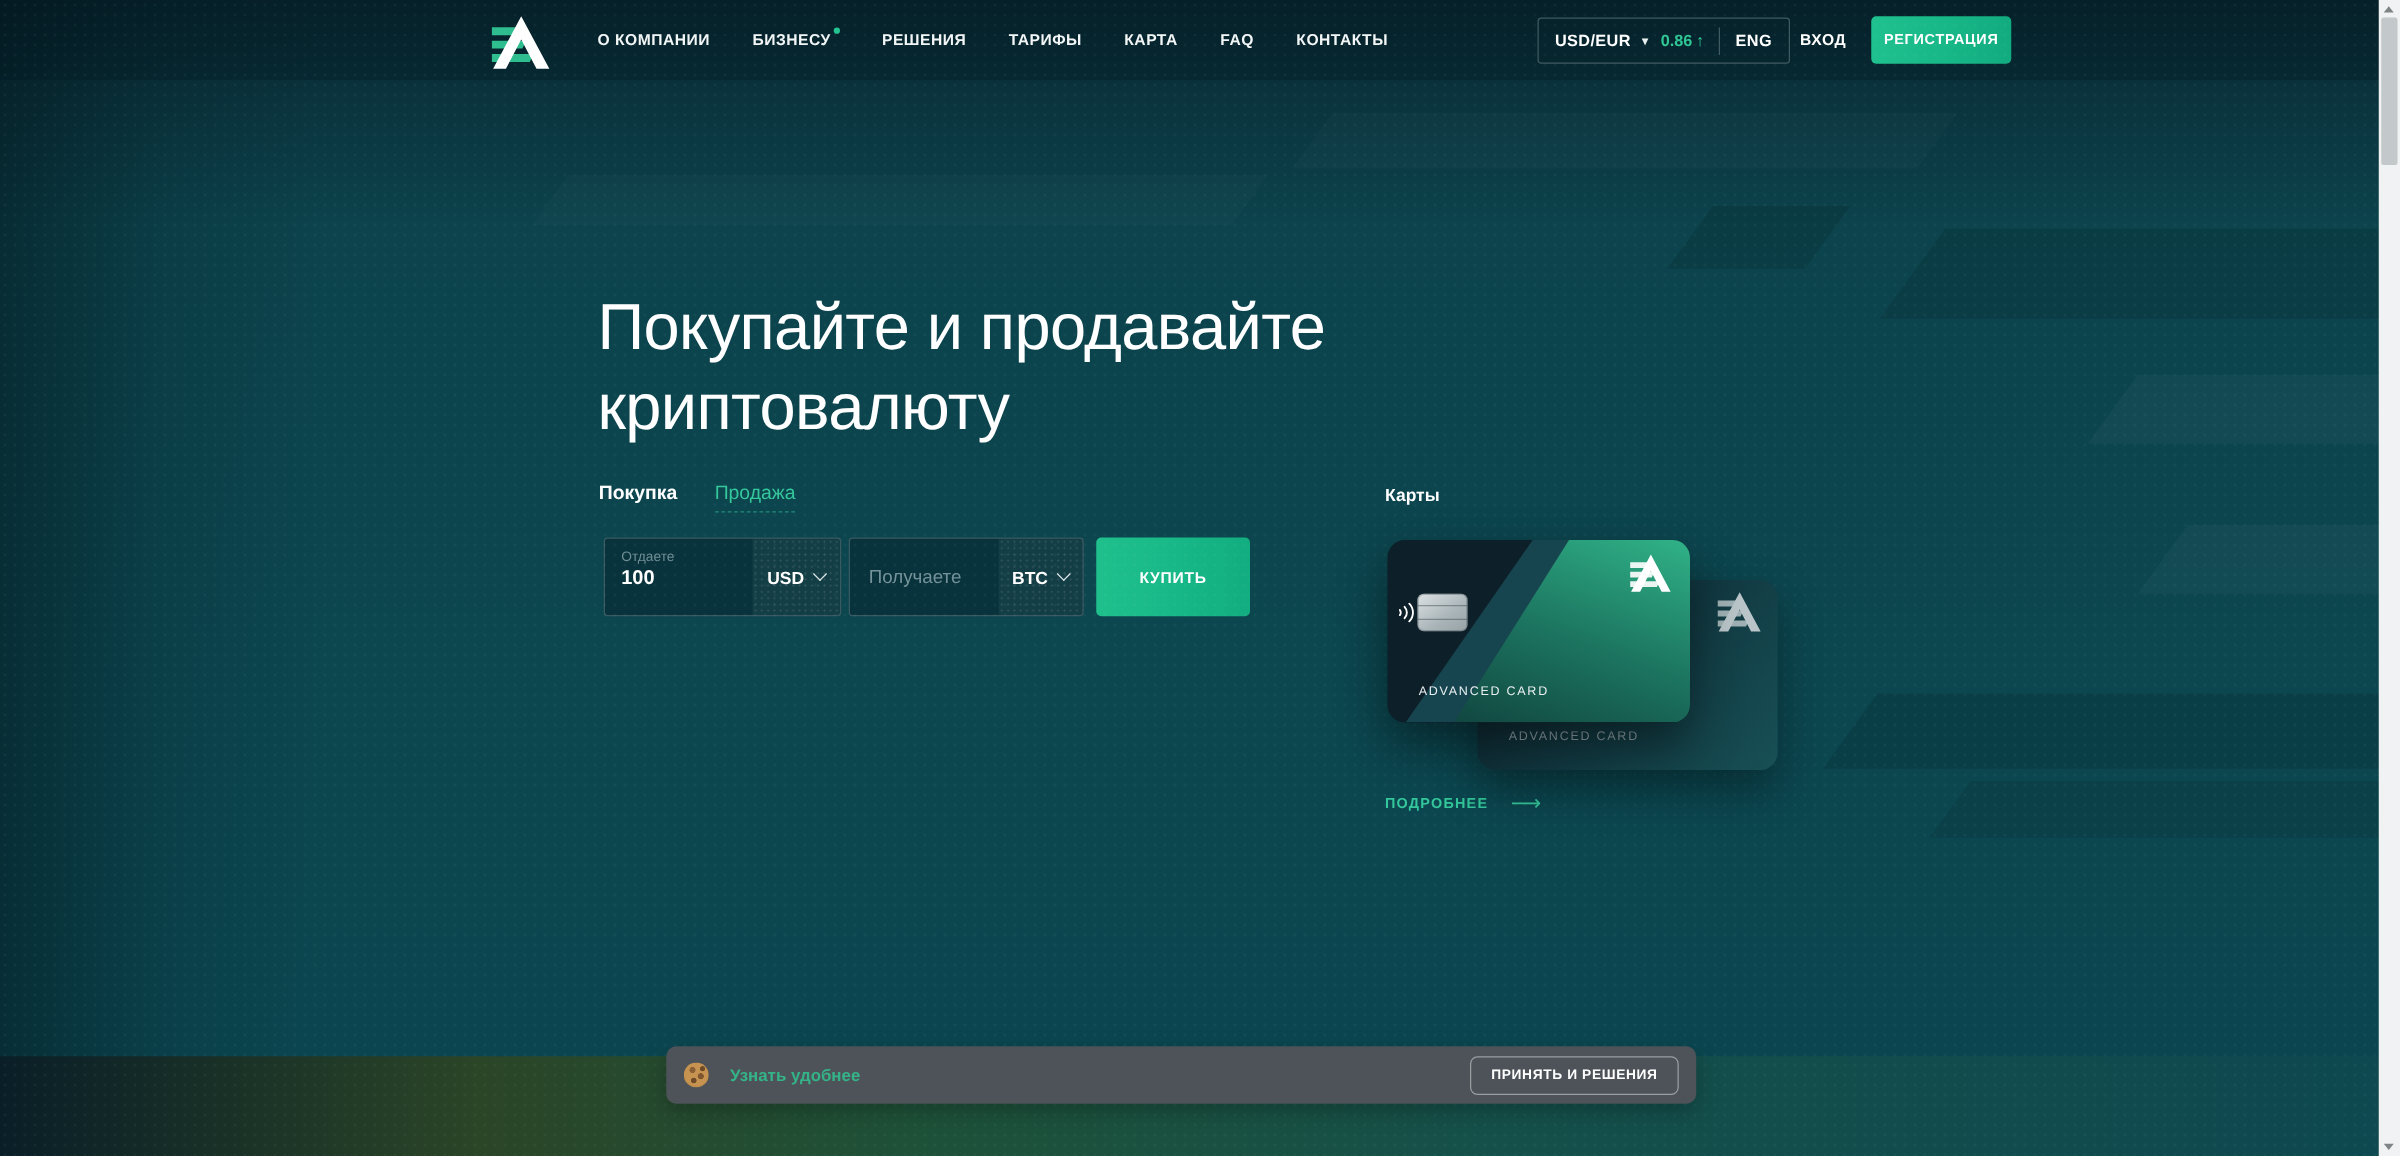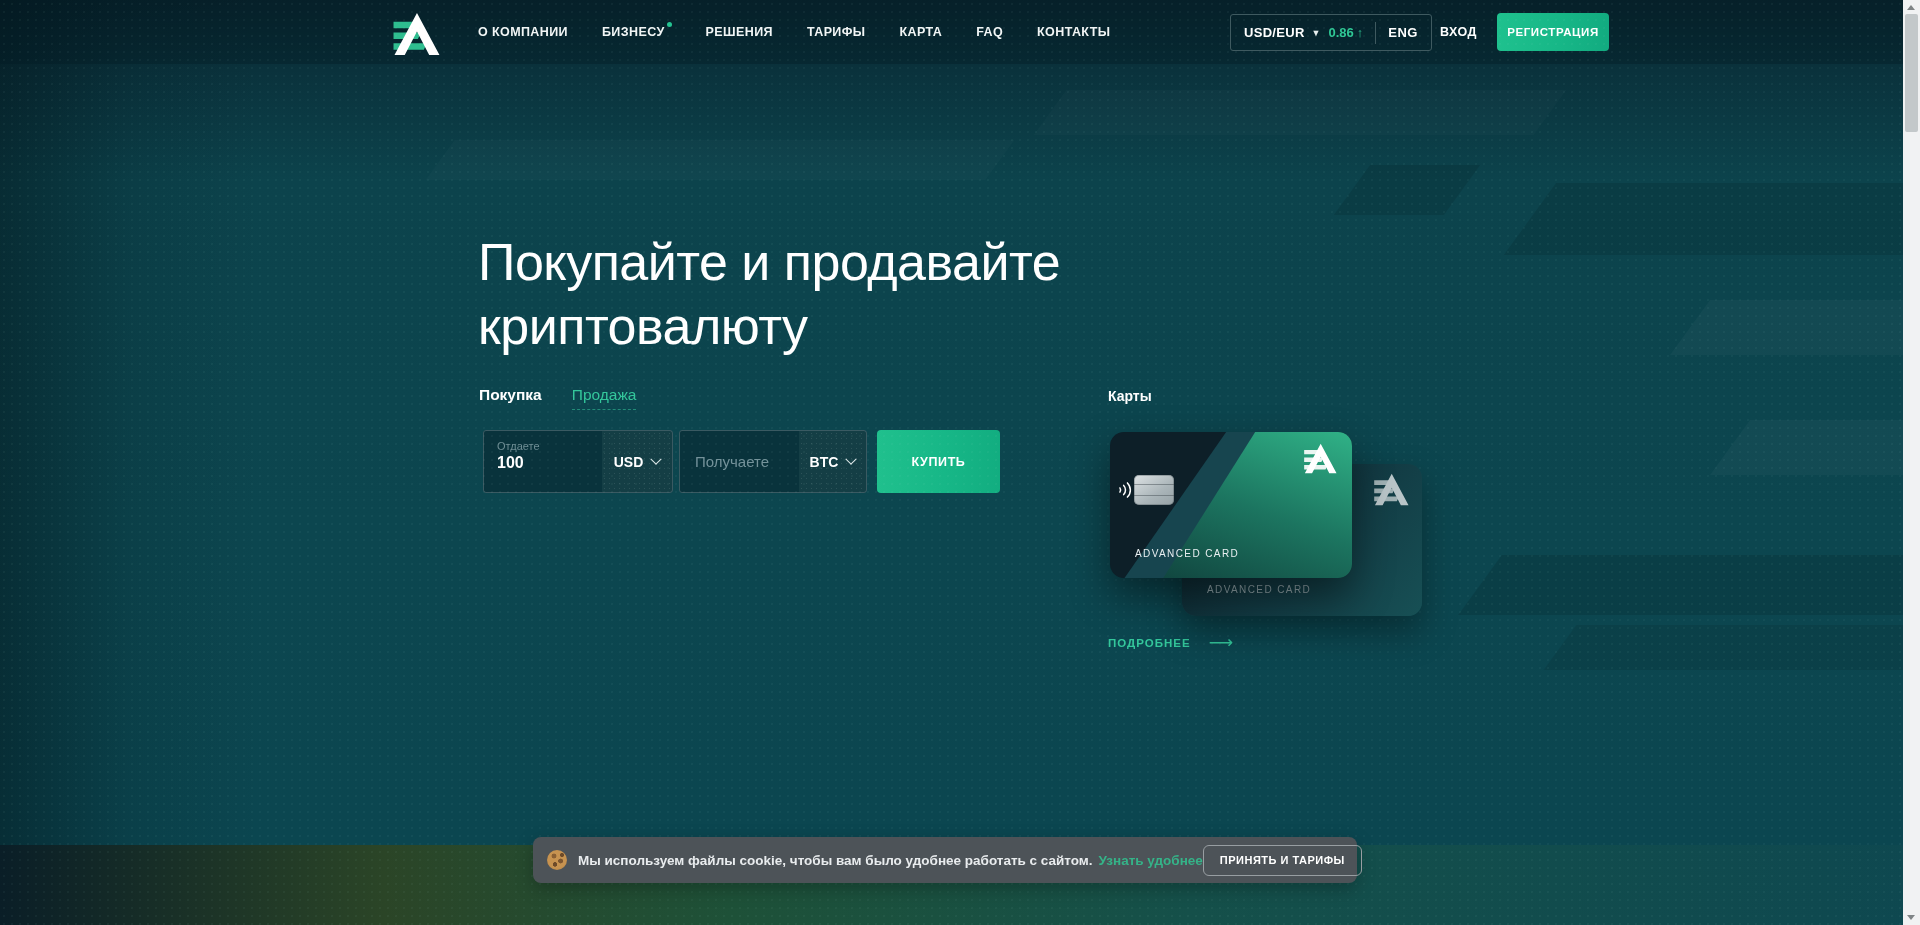--- a/index.html
+++ b/index.html
@@ -216,23 +216,22 @@
     <div class="card-name cf-name">ADVANCED CARD</div>
   </div>
 
   <div class="more-link">
     <span class="more-text">ПОДРОБНЕЕ</span>
     <span class="more-arrow">⟶</span>
   </div>
 
   <div class="cookie">
     <span class="cookie-icon"></span>
-    <span class="cookie-text">Мы используем файлы cookie, чтобы вам было удобнее работать с сайтом.</span>
     <span class="cookie-link">Узнать удобнее</span>
-    <button class="cookie-btn">ПРИНЯТЬ И ТАРИФЫ</button>
+    <button class="cookie-btn">ПРИНЯТЬ И РЕШЕНИЯ</button>
   </div>
 
   <div class="scrollbar">
     <div class="sb-up"></div>
     <div class="sb-thumb"></div>
     <div class="sb-down"></div>
   </div>
 
 </div>
 

